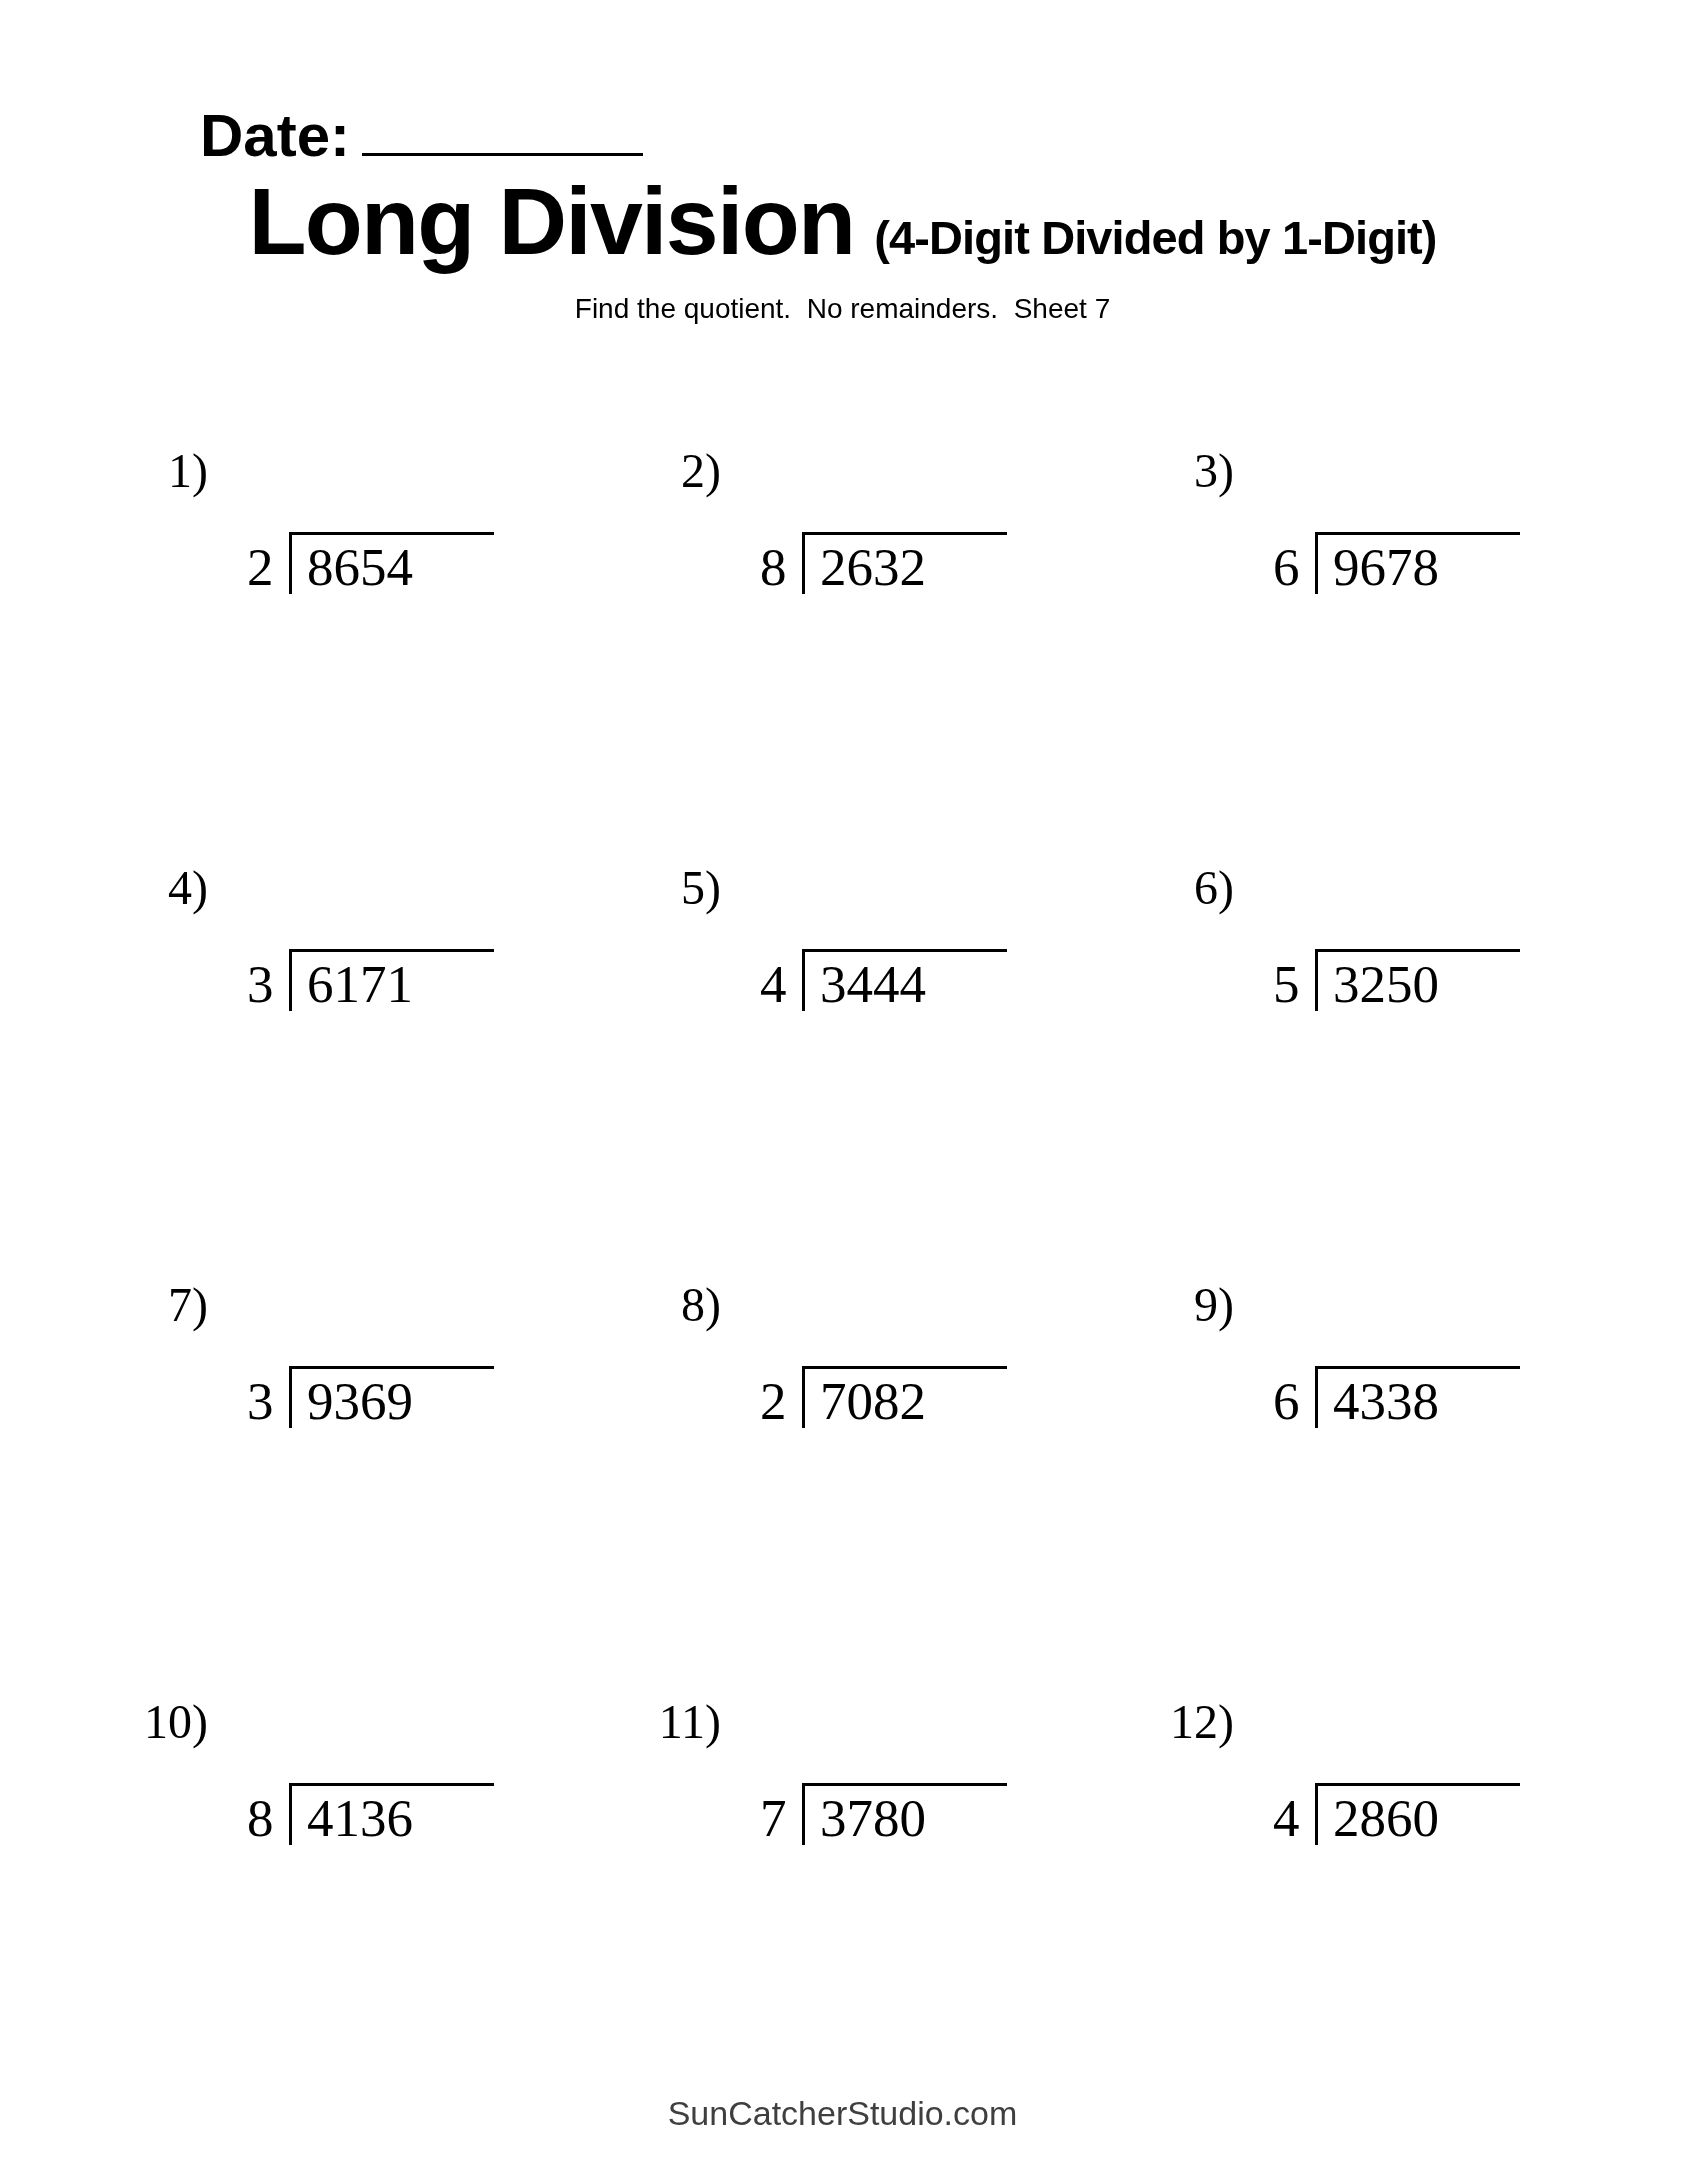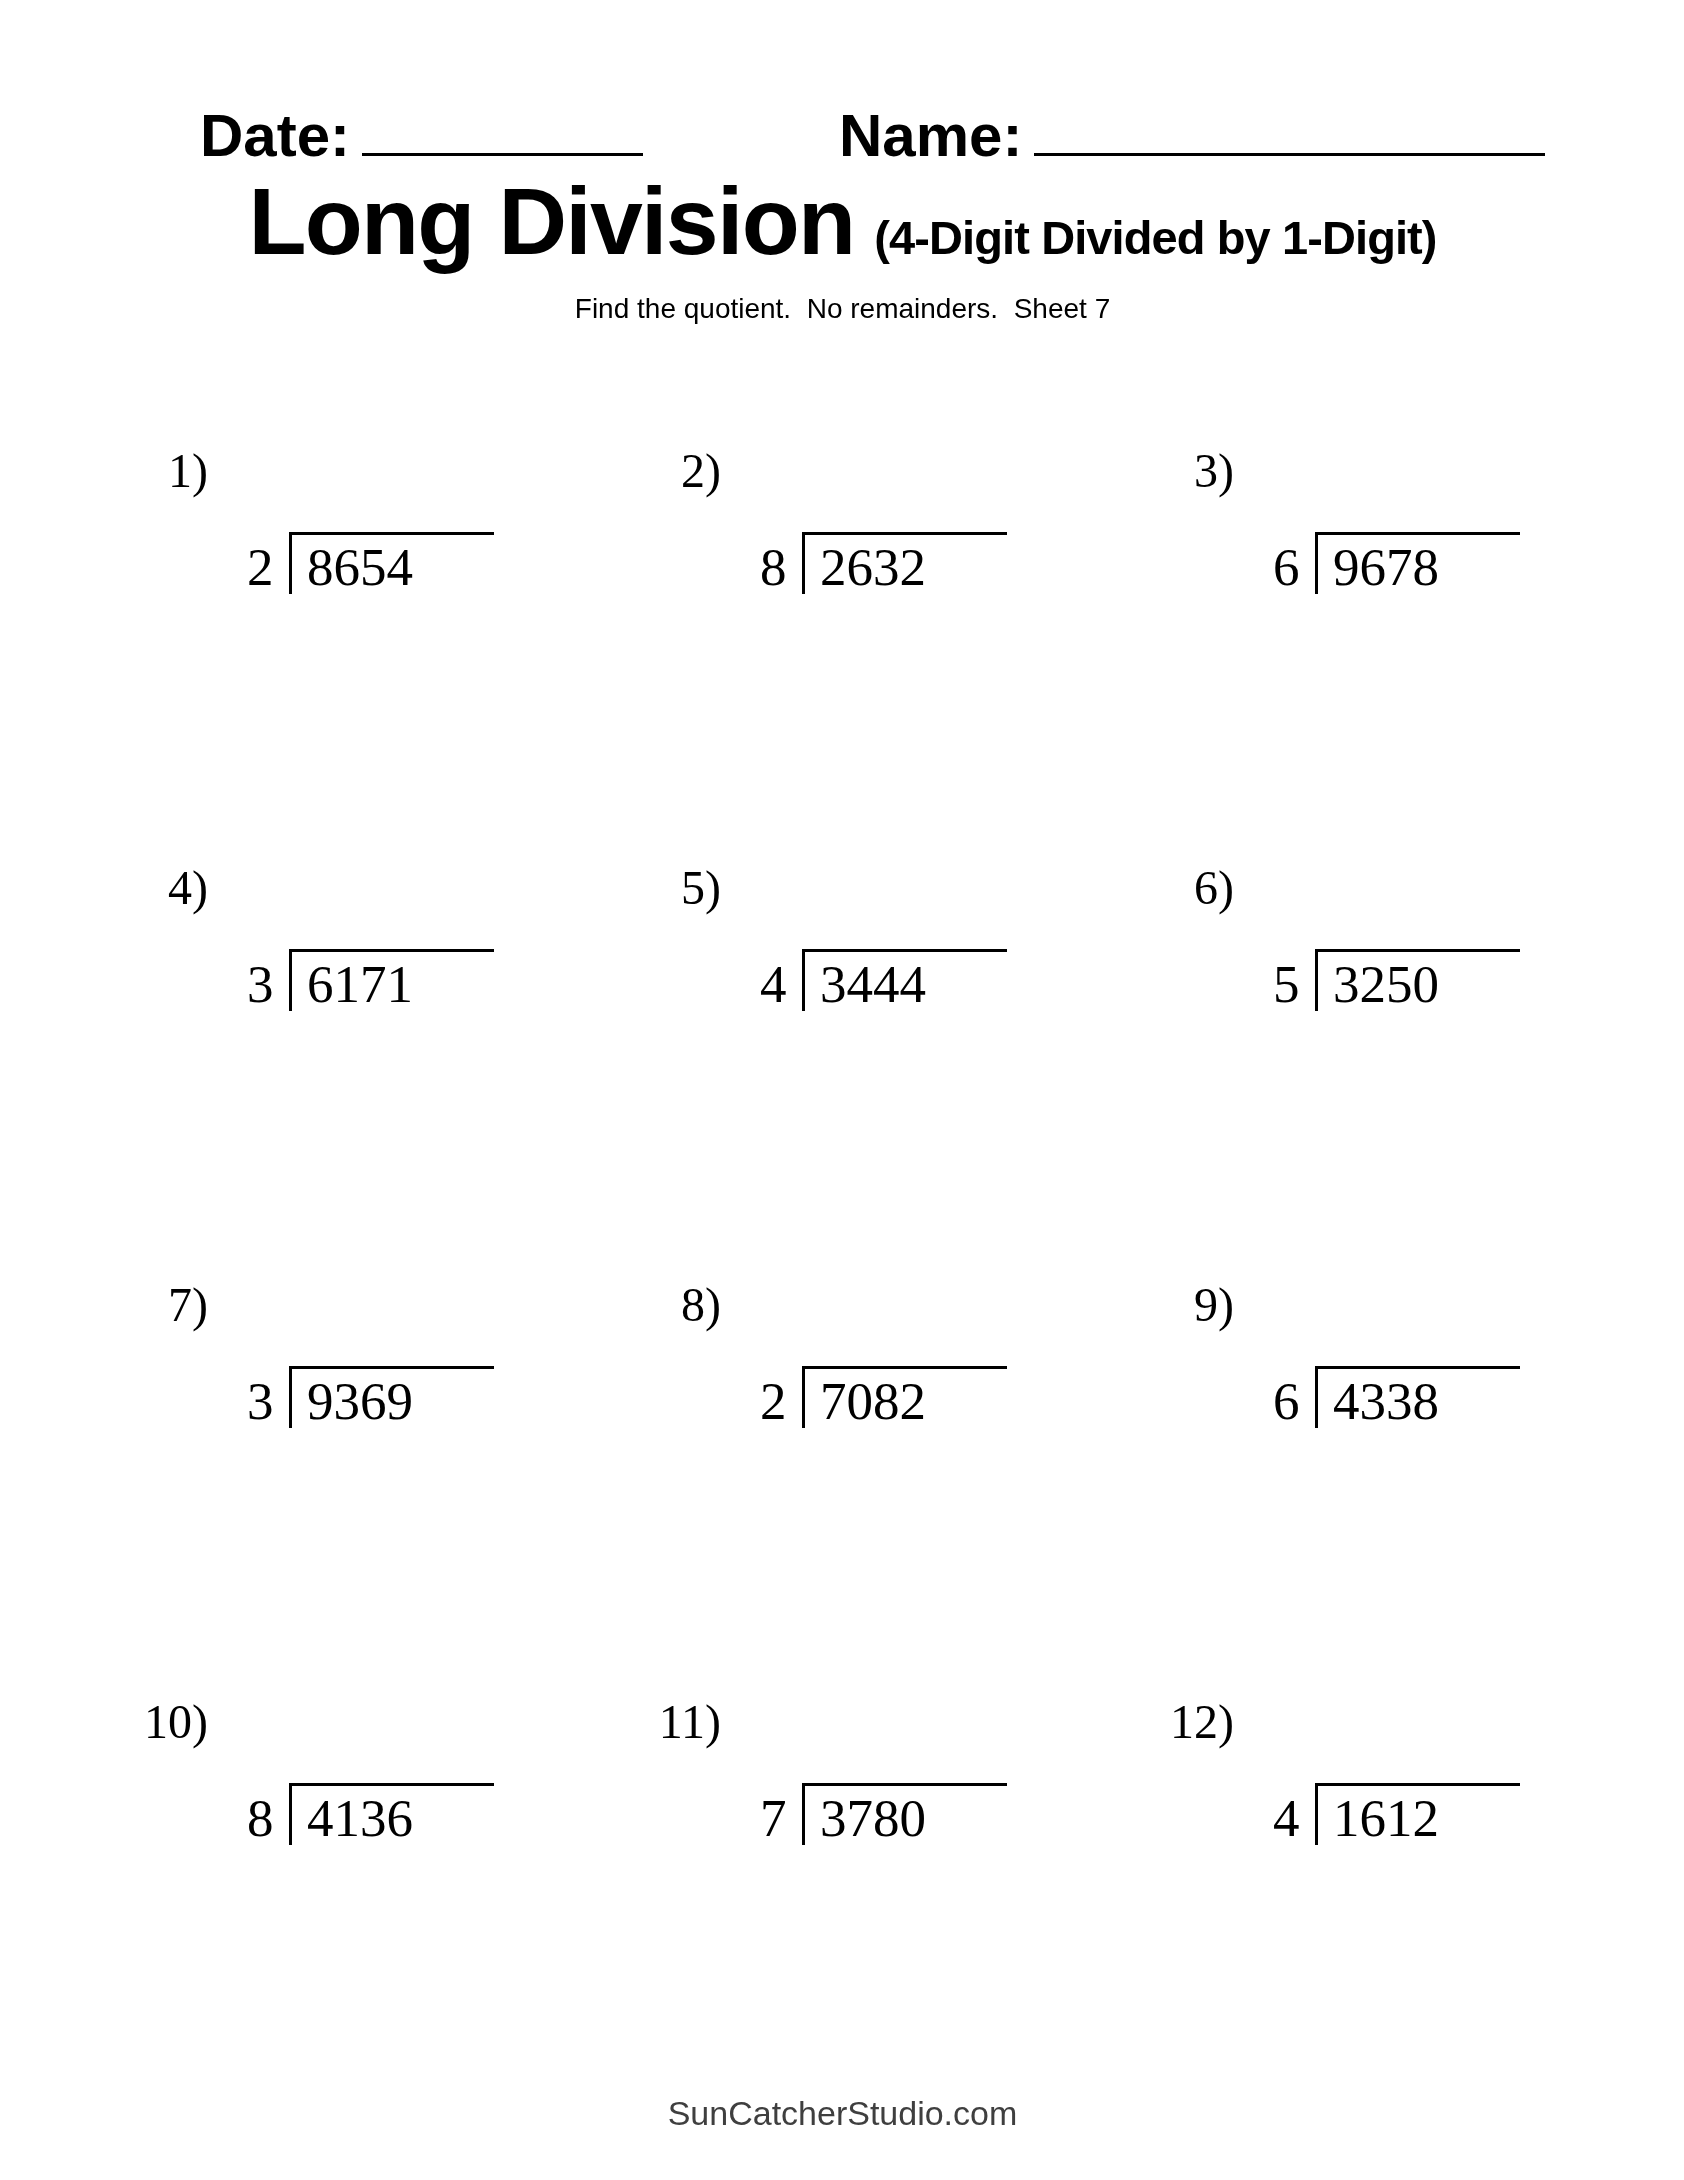--- a/index.html
+++ b/index.html
@@ -111,21 +111,20 @@
     color: #3f3f3f;
   }
 </style>
 </head>
 <body>
 
 <div class="page">
 
   <div class="hdr-field hdr-date"><span>Date:</span><span class="rule rule-date"></span></div>
 
-  <div class="hdr-field hdr-name"><span>Name:</span><span class="rule rule-name"></span></div>
 
   <div class="title-row">
     <span class="title-main">Long Division</span>
     <span class="title-qualifier">(4-Digit Divided by 1-Digit)</span>
   </div>
 
   <div class="subtitle">Find the quotient.  No remainders.  Sheet 7</div>
 
   <div class="problems">
 
@@ -214,21 +213,21 @@
       <div class="division">
           <span class="divisor">7</span>
           <span class="dividend">3780</span>
         </div>
     </div>
 
     <div class="problem">
       <div class="problem-number">12)</div>
       <div class="division">
           <span class="divisor">4</span>
-          <span class="dividend">1612</span>
+          <span class="dividend">2860</span>
         </div>
     </div>
 
   </div>
 
   <div class="footer">SunCatcherStudio.com</div>
 
 </div>
 
 

